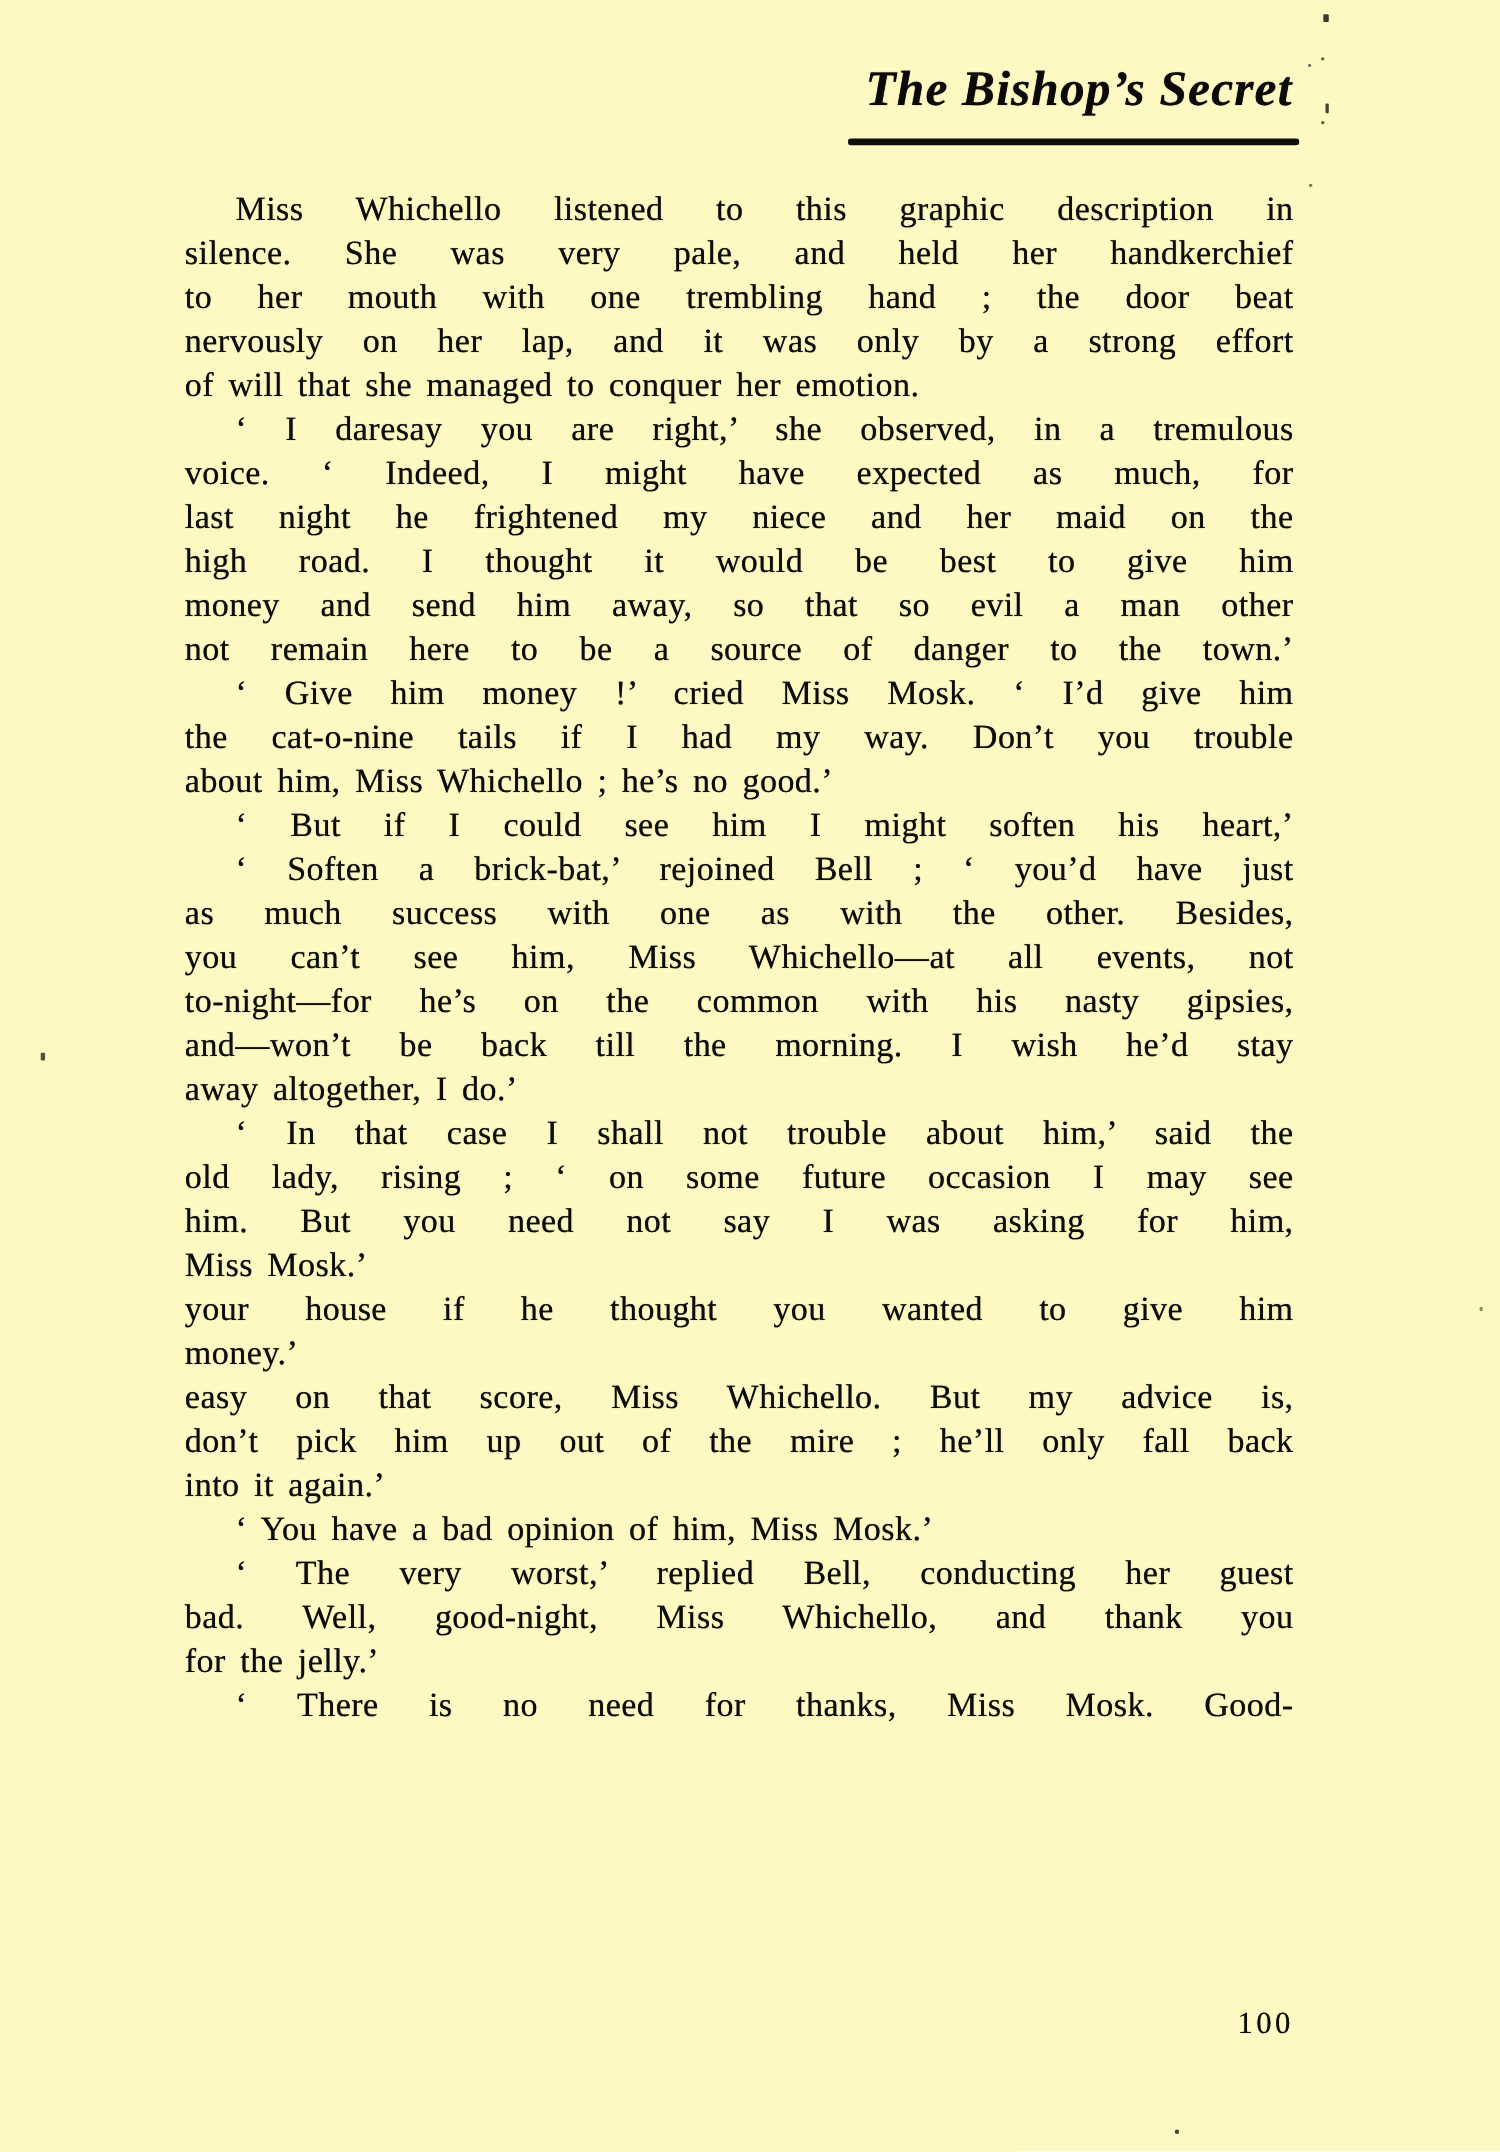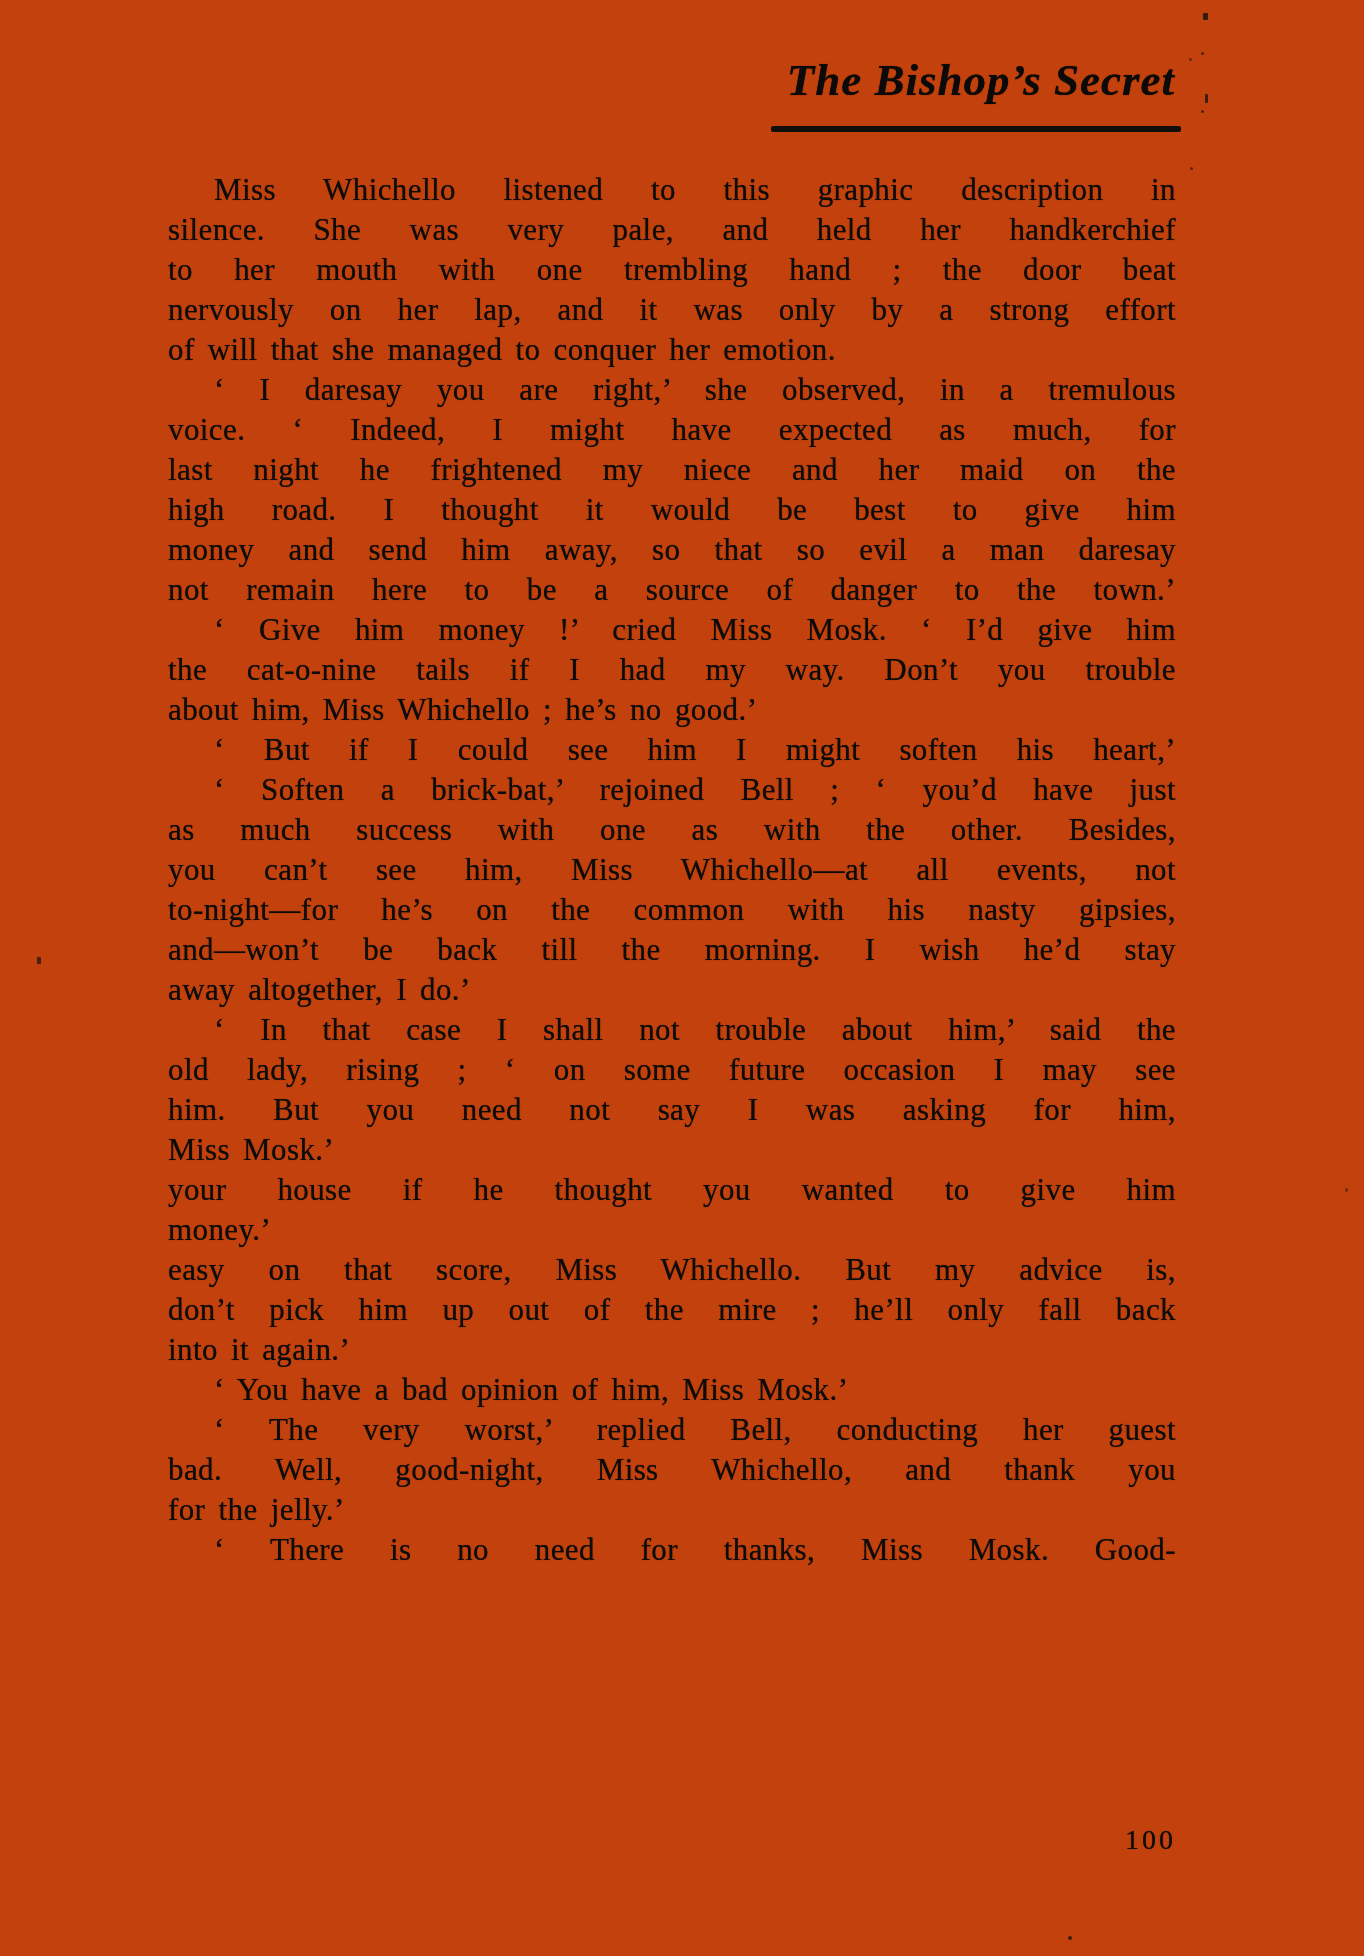--- a/index.html
+++ b/index.html
@@ -4,21 +4,21 @@
 <style>
   html, body {
     margin: 0;
     padding: 0;
     background: #ffffff;
   }
   .page {
     position: relative;
     width: 1364px;
     height: 1956px;
-    background: #c2410c;
+    background: #fef9c3;
     overflow: hidden;
     font-family: "Liberation Serif", serif;
     color: #0d0c0a;
   }
   
   .running-head {
     position: absolute;
     top: 54px;
     right: 189px;
     width: 600px;
@@ -105,21 +105,21 @@
         <div class="line">silence. She was very pale, and held her handkerchief</div>
         <div class="line">to her mouth with one trembling hand ; the door beat</div>
         <div class="line">nervously on her lap, and it was only by a strong effort</div>
         <div class="line lastline">of will that she managed to conquer her emotion.</div>
       </div>
       <div class="para">
         <div class="line indent">‘ I daresay you are right,’ she observed, in a tremulous</div>
         <div class="line">voice. ‘ Indeed, I might have expected as much, for</div>
         <div class="line">last night he frightened my niece and her maid on the</div>
         <div class="line">high road. I thought it would be best to give him</div>
-        <div class="line">money and send him away, so that so evil a man daresay</div>
+        <div class="line">money and send him away, so that so evil a man other</div>
         <div class="line">not remain here to be a source of danger to the town.’</div>
       </div>
       <div class="para">
         <div class="line indent">‘ Give him money !’ cried Miss Mosk. ‘ I’d give him</div>
         <div class="line">the cat-o-nine tails if I had my way. Don’t you trouble</div>
         <div class="line lastline">about him, Miss Whichello ; he’s no good.’</div>
       </div>
       <div class="para">
         <div class="line indent">‘ But if I could see him I might soften his heart,’</div>
       </div>

